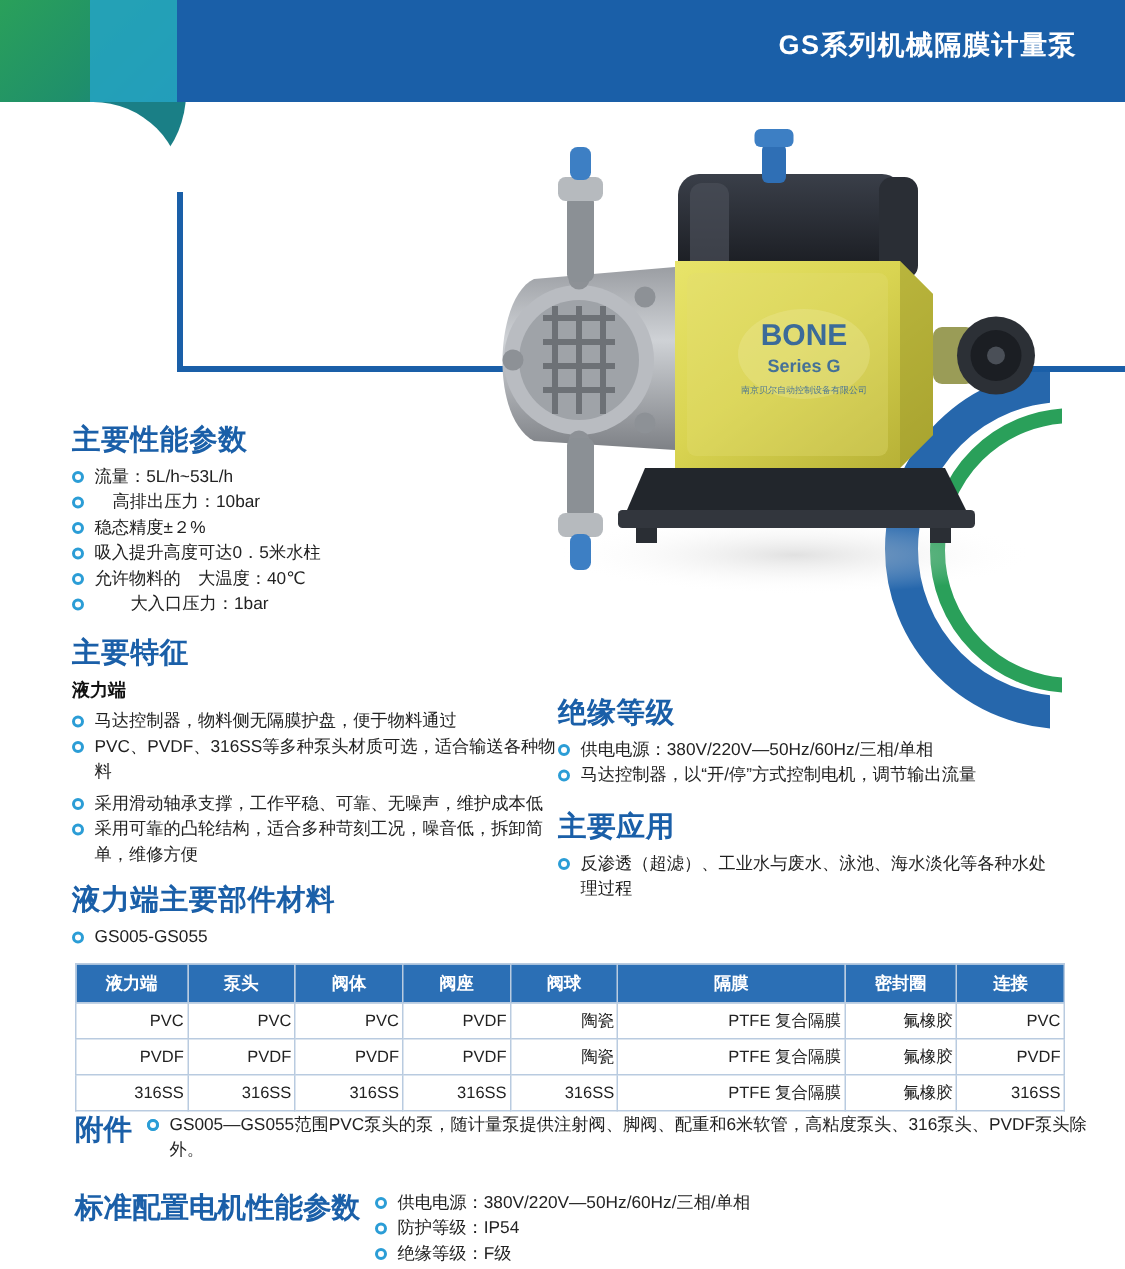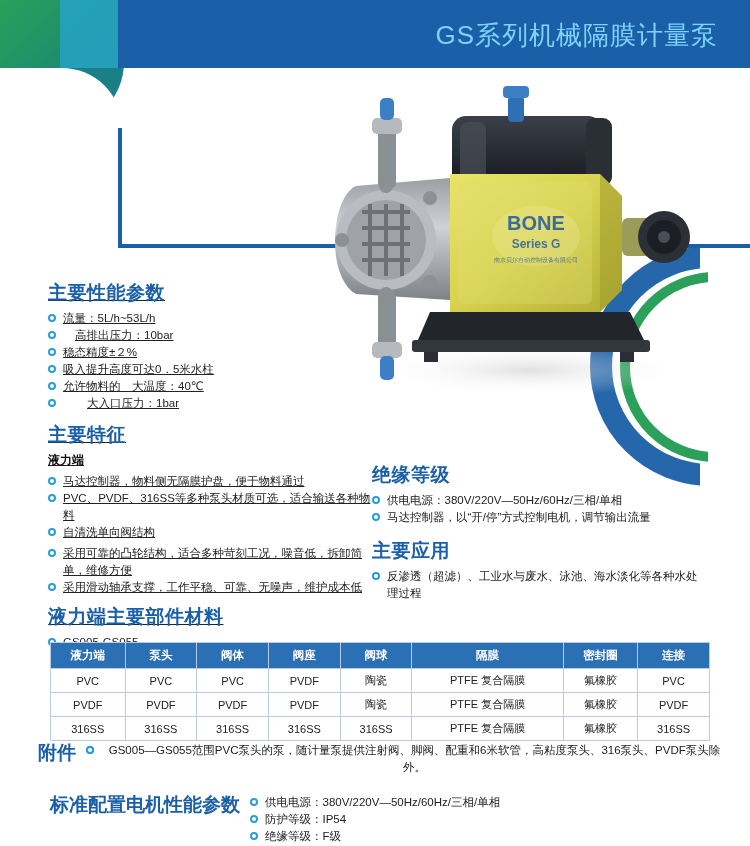--- a/index.html
+++ b/index.html
@@ -12,21 +12,21 @@
     overflow: hidden;
     color: #222;
   }
   
   .banner {
     position: absolute; left: 0; top: 0; width: 750px; height: 68px;
     background: #1a5fa8;
   }
   .banner-title {
     position: absolute; right: 32px; top: 18px;
-    color: #7dd3fc; font-size: 26px; font-weight: normal;
+    color: #ffffff; font-size: 18px; font-weight: bold;
     letter-spacing: 1px;
     white-space: nowrap;
   }
   
   .banner-green {
     position: absolute; left: 0; top: 0; width: 118px; height: 68px;
     background: linear-gradient(135deg,#2aa05a 0%, #1f8f6b 60%, #1a7f86 100%);
   }
   .banner-green2 {
     position: absolute; left: 60px; top: 0; width: 58px; height: 68px;
@@ -87,35 +87,35 @@
     padding-left: 15px; position: relative;
   }
   .bullets li .b {
     position: absolute; left: 0; top: 4px;
     width: 8px; height: 8px; border-radius: 50%;
     border: 2px solid #2b9dd6;
     background: #fff;
   }
   .subhead { font-size: 12px; font-weight: bold; color: #111; margin-top: 4px; }
   
-  .left-col { position: absolute; left: 48px; top: 280px; width: 330px; text-decoration: underline; }
+  .left-col { position: absolute; left: 48px; top: 280px; width: 330px; }
   .mid-col  { position: absolute; left: 372px; top: 462px; width: 330px; }
   
   .tablewrap { position: absolute; left: 50px; top: 642px; width: 660px; }
   table { border-collapse: collapse; width: 660px; }
   th {
     background: #2b6fb5; color: #fff; font-size: 11.5px; font-weight: bold;
     border: 1px solid #b9cbe0; padding: 5px 2px; text-align: center;
   }
   td {
     font-size: 11px; border: 1px solid #b9cbe0; padding: 4px 2px;
-    text-align: center; color: #222; background: #fff;
-  }
-  
-  .acc { position: absolute; left: 38px; top: 738px; width: 690px; text-align: center; }
+    text-align: right; color: #222; background: #fff;
+  }
+  
+  .acc { position: absolute; left: 50px; top: 738px; width: 690px; }
   .acc-title { color:#1a5fa8; font-size:19px; font-weight:bold; }
   .footer-sec { position: absolute; left: 50px; top: 790px; width: 700px; }
   .flexrow { display: flex; align-items: flex-start; }
   .nowrap { white-space: nowrap; }
 </style>
 </head>
 <body>
 
 <div class="corner-teal"></div>
 <div class="banner">
@@ -231,26 +231,25 @@
     <li><span class="b"></span><span>允许物料的　大温度：40℃</span></li>
     <li><span class="b"></span><span style="margin-left:24px">大入口压力：1bar</span></li>
   </ul>
 
   <h2 class="sec" style="margin-top:10px">主要特征</h2>
 
   <div class="subhead">液力端</div>
   <ul class="bullets">
     <li><span class="b"></span><span>马达控制器，物料侧无隔膜护盘，便于物料通过</span></li>
     <li><span class="b"></span><span>PVC、PVDF、316SS等多种泵头材质可选，适合输送各种物料</span></li>
-    <li><span class="b"></span><span>自清洗单向阀结构</span></li>
-  </ul>
-
-  <ul class="bullets">
+  </ul>
+
+  <ul class="bullets">
+    <li><span class="b"></span><span>采用滑动轴承支撑，工作平稳、可靠、无噪声，维护成本低</span></li>
     <li><span class="b"></span><span>采用可靠的凸轮结构，适合多种苛刻工况，噪音低，拆卸简单，维修方便</span></li>
-    <li><span class="b"></span><span>采用滑动轴承支撑，工作平稳、可靠、无噪声，维护成本低</span></li>
   </ul>
 
   <h2 class="sec" style="margin-top:8px">液力端主要部件材料</h2>
   <ul class="bullets">
     <li><span class="b"></span><span>GS005-GS055</span></li>
   </ul>
 </div>
 
 <div class="mid-col">
   <h2 class="sec">绝缘等级</h2>

